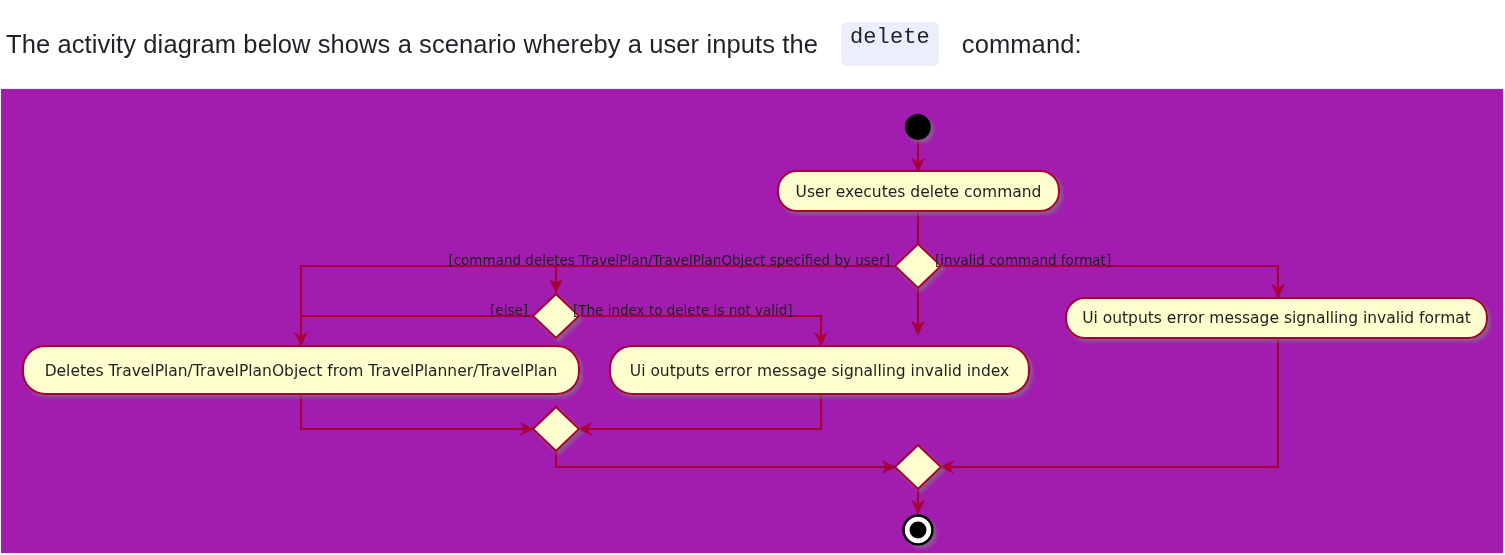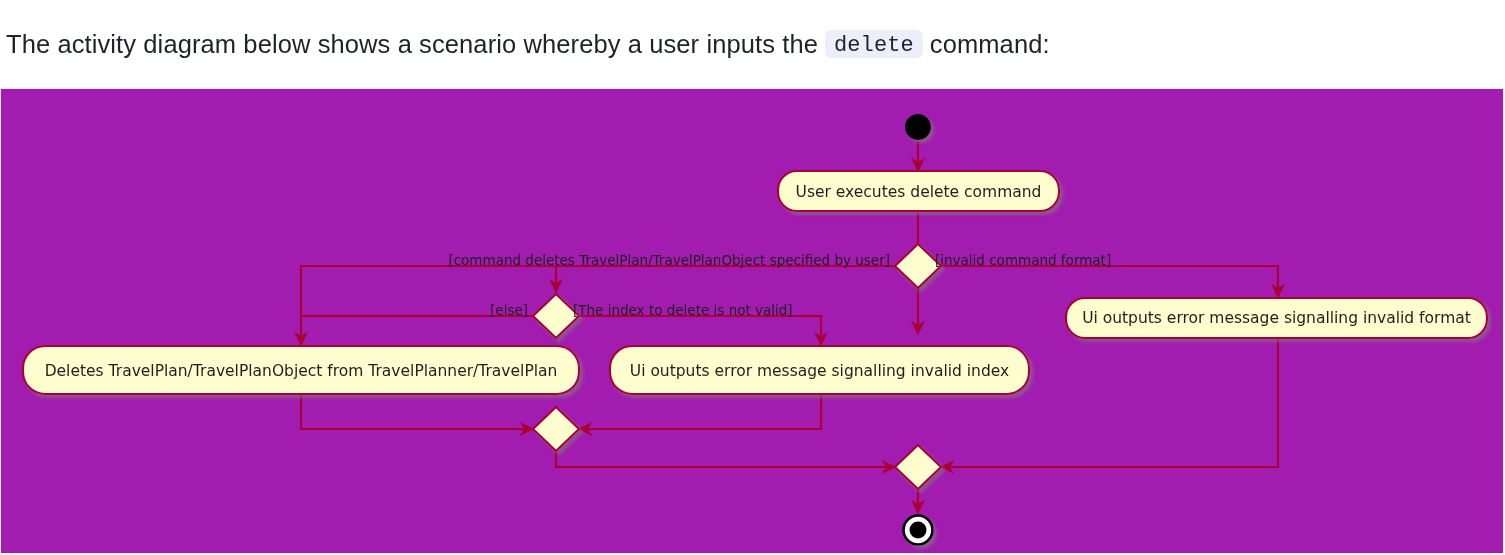--- a/index.html
+++ b/index.html
@@ -26,30 +26,31 @@
     left: 6px;
     top: 18px;
     width: 1490px;
     height: 52px;
     display: flex;
     align-items: center;
     font-size: 25.5px;
     color: #1f2328;
     letter-spacing: 0.1px;
     white-space: nowrap;
+    gap: 16px;
   }
   #caption .seg { display: inline-block; }
   #caption .code-chip {
     display: inline-block;
     font-family: "Liberation Mono", "DejaVu Sans Mono", monospace;
     font-size: 22px;
     background: #eceefb;
     color: #1f2328;
     border-radius: 6px;
-    padding: 3px 9px 0 9px;
+    padding: 3px 9px 16px 9px;
     margin: 0 7px;
     line-height: 1.15;
   }
 
   
   #diagram-frame {
     position: absolute;
     left: 0px;
     top: 88px;
     width: 1504px;

